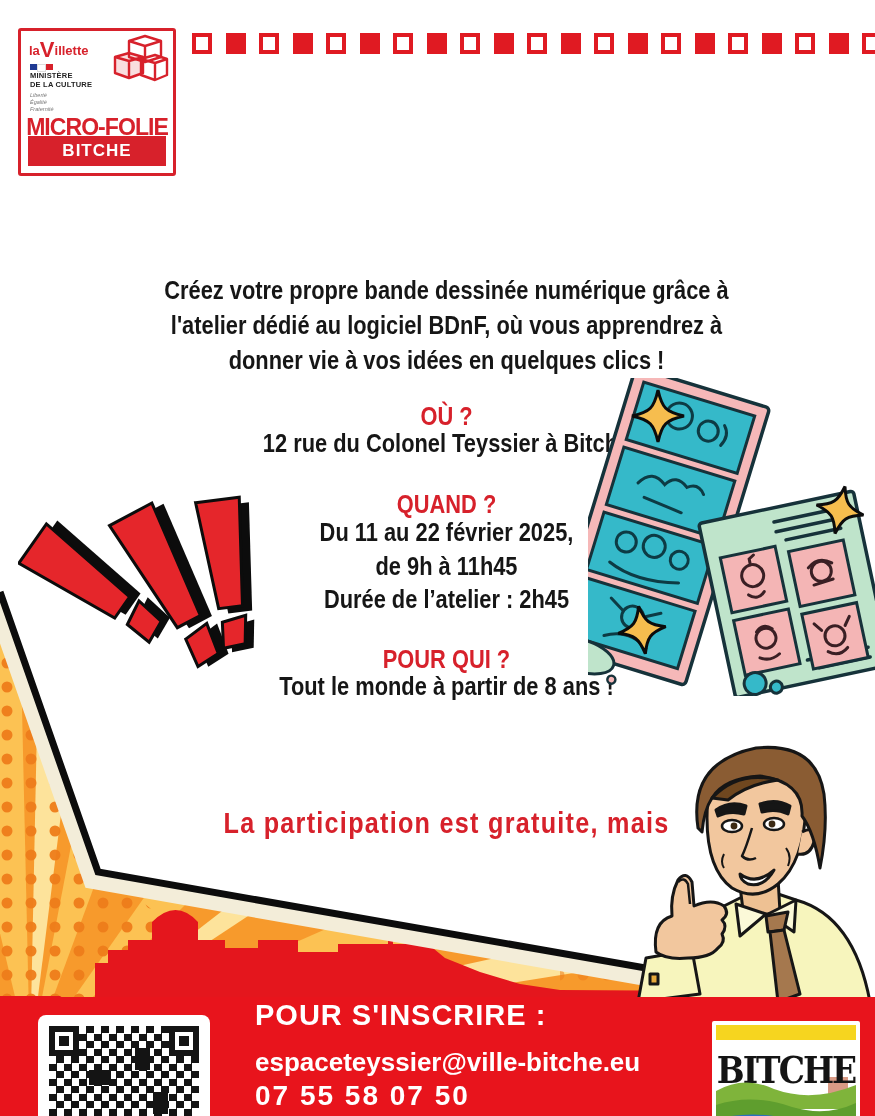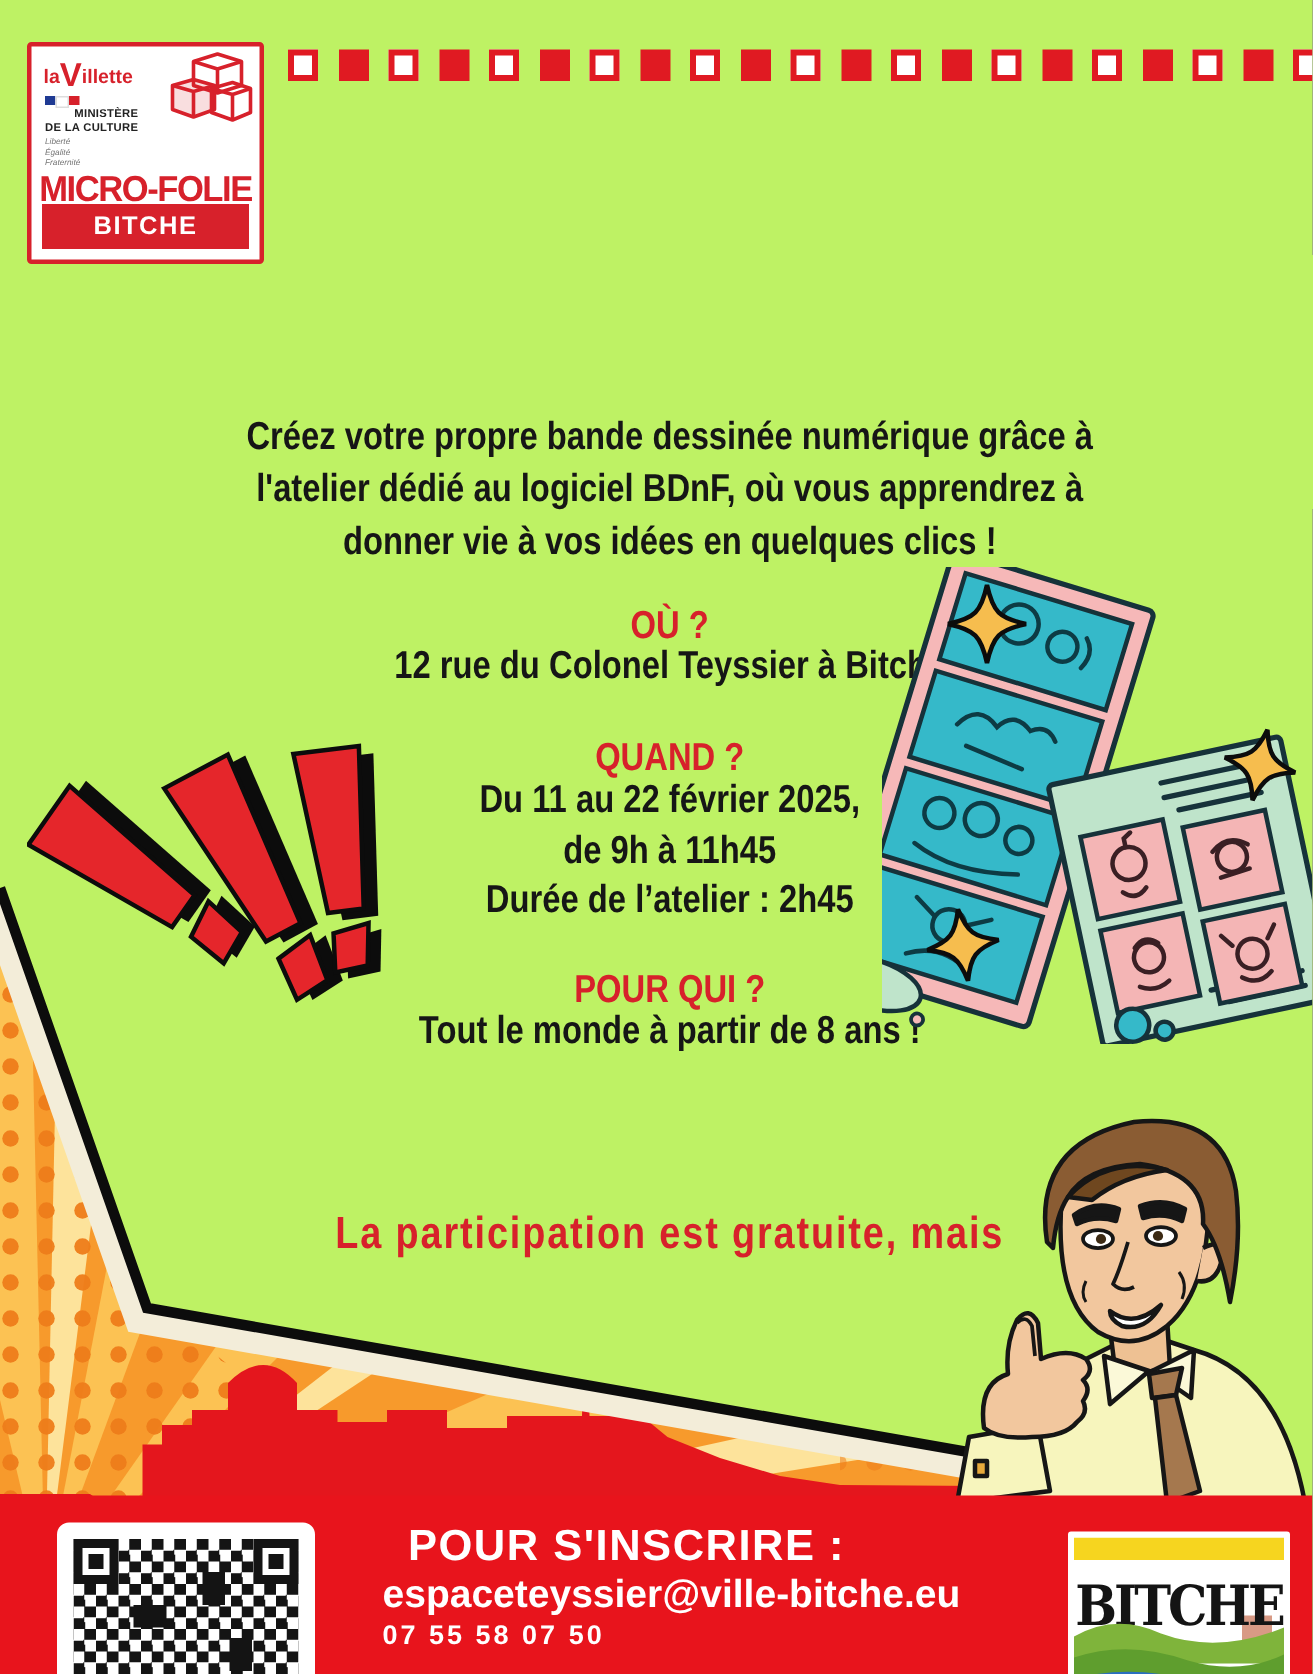--- a/index.html
+++ b/index.html
@@ -1,29 +1,29 @@
 <!DOCTYPE html>
 <html><head>
 <meta charset="utf-8">
 <style>
   html,body{margin:0;padding:0;background:#888;}
   .poster{
     position:relative;width:875px;height:1116px;margin:0 auto;
-    background:#bef264;overflow:hidden;
+    background:#ffffff;overflow:hidden;
     font-family:"Liberation Sans",sans-serif;
   }
   
   .logo-box{position:absolute;left:18px;top:28px;width:158px;height:148px;
     border:3px solid #d7212b;border-radius:3px;background:#fff;box-sizing:border-box;}
   .lavillette{position:absolute;left:8px;top:6px;color:#d7212b;font-weight:bold;font-size:13px;}
   .lavillette .bigv{font-size:22px;vertical-align:-2px;}
   .cubes{position:absolute;right:4px;top:2px;}
   .flag{position:absolute;left:9px;top:33px;display:flex;}
   .flag span{width:7px;height:6px;display:block;}
-  .ministry{position:absolute;left:9px;top:41px;font-size:7.5px;font-weight:bold;color:#222;line-height:1.15;letter-spacing:.2px;text-align:right;}
+  .ministry{position:absolute;left:9px;top:41px;font-size:7.5px;font-weight:bold;color:#222;line-height:1.15;letter-spacing:.2px;}
   .motto{position:absolute;left:9px;top:61px;font-size:5.5px;font-style:italic;color:#777;line-height:1.3;}
   .brand{position:absolute;left:0;right:0;top:82px;text-align:center;color:#d7212b;
     font-weight:bold;font-size:24px;letter-spacing:-1px;transform:scaleX(.96);}
   .citybar{position:absolute;left:7px;right:7px;bottom:7px;height:30px;background:#d7212b;
     display:flex;align-items:center;justify-content:center;color:#fff;font-weight:bold;
     font-size:17px;letter-spacing:1px;}
   
   .sq-row{position:absolute;left:192px;top:33px;width:690px;display:flex;justify-content:space-between;}
   .sq{width:20px;height:21px;box-sizing:border-box;}
   .sq.outline{border:4.5px solid #e01a22;background:#fff;}
@@ -44,23 +44,23 @@
   .cta-line{font-size:30px;font-weight:bold;color:#d7212b;letter-spacing:1.5px;}
   
   .footer{position:absolute;left:0;top:997px;width:875px;height:119px;background:#e8141c;z-index:6;}
   .qr-box{position:absolute;left:38px;top:18px;width:172px;height:172px;background:#fff;border-radius:8px;}
   .qr{position:absolute;left:11px;top:11px;width:150px;height:150px;
     background:repeating-conic-gradient(#141414 0% 25%, #ffffff 25% 50%) 0 0 / 15px 15px;}
   .qr-patch{position:absolute;background:#141414;}
   .finder{position:absolute;width:30px;height:30px;border:6px solid #141414;background:#fff;box-sizing:border-box;}
   .finder::after{content:"";position:absolute;left:4px;top:4px;width:10px;height:10px;background:#141414;}
   .f-tl{left:0;top:0;} .f-tr{right:0;top:0;}
-  .foot-head{position:absolute;left:255px;top:18px;color:#fff;font-weight:bold;font-size:29px;letter-spacing:1px;margin-left:17px;}
+  .foot-head{position:absolute;left:255px;top:2px;color:#fff;font-weight:bold;font-size:29px;letter-spacing:1px;}
   .foot-mail{position:absolute;left:255px;top:50px;color:#fff;font-weight:bold;font-size:26px;}
-  .foot-phone{position:absolute;left:255px;top:83px;color:#fff;font-weight:bold;font-size:18px;letter-spacing:2px;}
+  .foot-phone{position:absolute;left:255px;top:83px;color:#fff;font-weight:bold;font-size:28px;letter-spacing:2px;}
   .bitche-box{position:absolute;left:712px;top:24px;width:148px;height:120px;background:#fff;border-radius:2px;padding:4px;box-sizing:border-box;}
   
   .svg-abs{position:absolute;}
   .z1{z-index:1}.z2{z-index:2}
 </style>
 </head>
 <body>
 
 <div class="poster">
 

